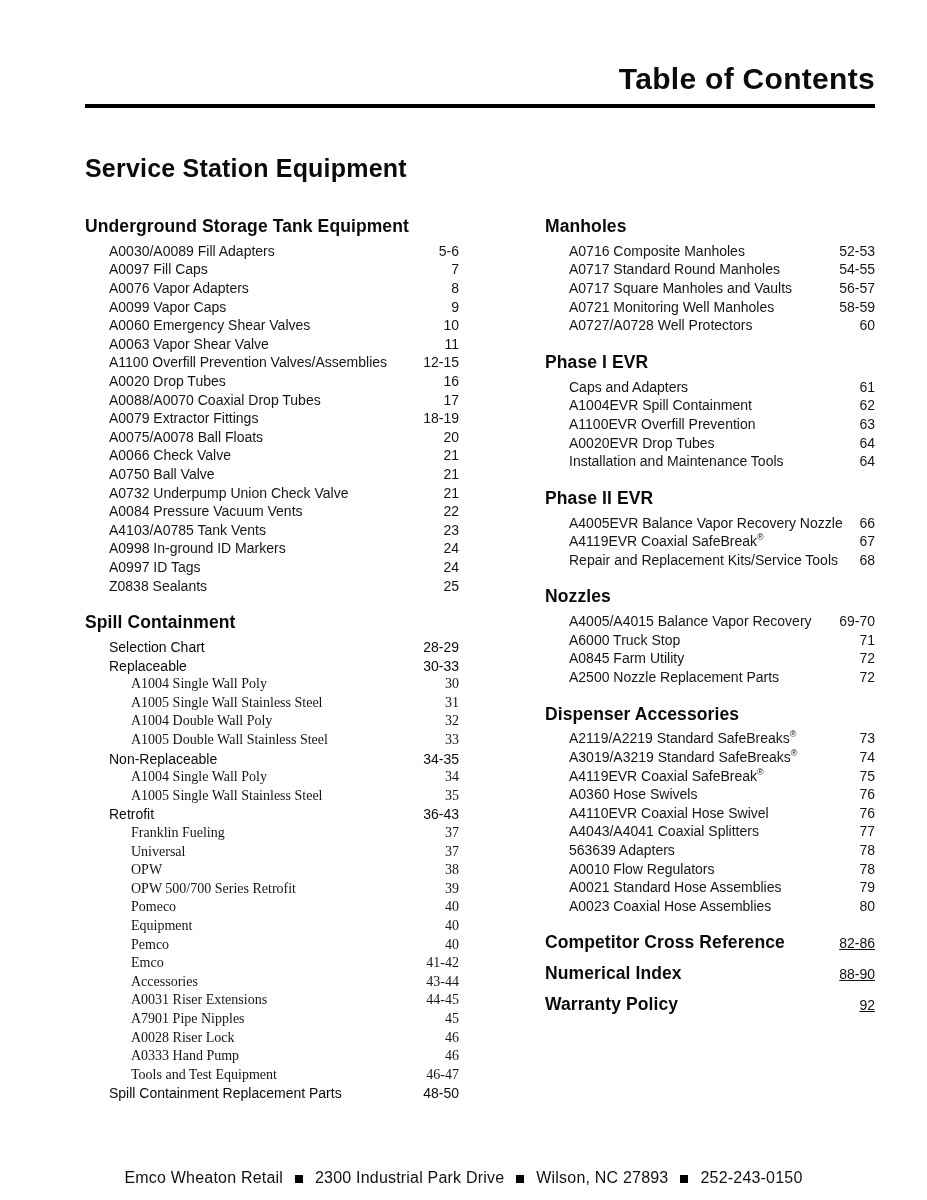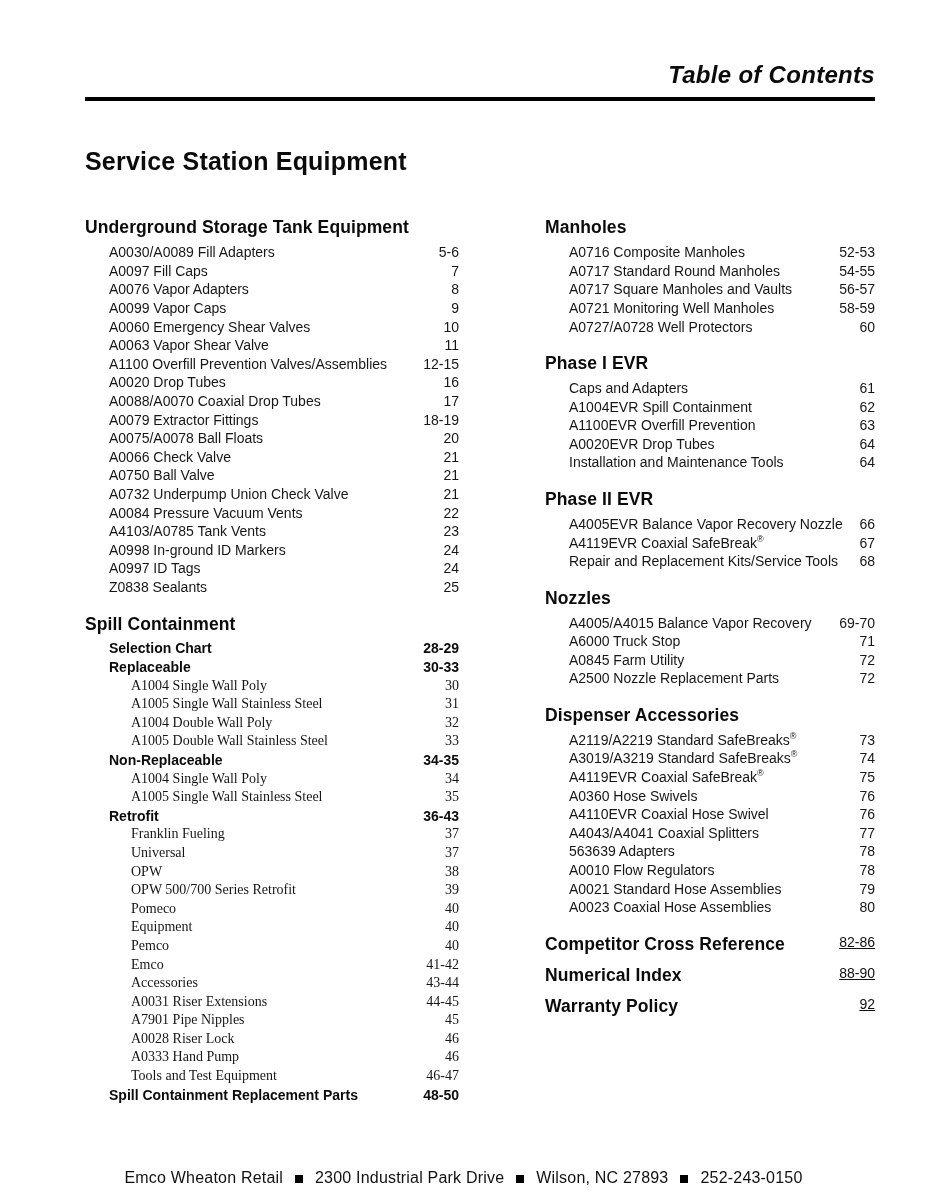--- a/index.html
+++ b/index.html
@@ -17,27 +17,26 @@
   }
   .page {
     position: relative;
     width: 927px;
     height: 1200px;
     box-sizing: border-box;
     padding: 62px 52px 0 85px;
   }
   .doc-title {
     margin: 0;
-    font-size: 24px;
+    font-size: 30px;
     font-weight: bold;
     text-align: right;
     letter-spacing: 0.3px;
     line-height: 1.1;
     color: #0b0b0b;
-    font-style: italic;
   }
   .title-rule {
     height: 4px;
     background: #000000;
     margin-top: 9px;
   }
   .main-heading {
     margin: 46px 0 0 0;
     font-size: 25px;
     font-weight: bold;
@@ -59,23 +58,22 @@
   }
   .toc-section {
     margin-bottom: 17px;
   }
   .toc-section.standalone {
     margin-bottom: 9px;
   }
   .heading-row {
     display: flex;
     justify-content: space-between;
-    align-items: flex-start;
+    align-items: center;
     margin-bottom: 4px;
-    margin-top: 8px;
   }
   .section-heading {
     margin: 0;
     font-size: 17.5px;
     font-weight: bold;
     letter-spacing: 0.1px;
     color: #0b0b0b;
     line-height: 1.25;
   }
   .section-pages {
@@ -85,21 +83,21 @@
   }
   .toc-row {
     display: flex;
     justify-content: space-between;
     align-items: baseline;
     font-size: 14px;
     line-height: 18.6px;
     color: #161616;
   }
   .toc-row.bold {
-    font-weight: bold;
+    font-weight: normal;
     color: #0b0b0b;
   }
   .indent-1 { padding-left: 24px; }
   .indent-2 { padding-left: 46px; font-family: Liberation Serif, serif; }
   .toc-label {
     padding-right: 8px;
   }
   .toc-label sup {
     font-size: 9px;
     line-height: 0;

